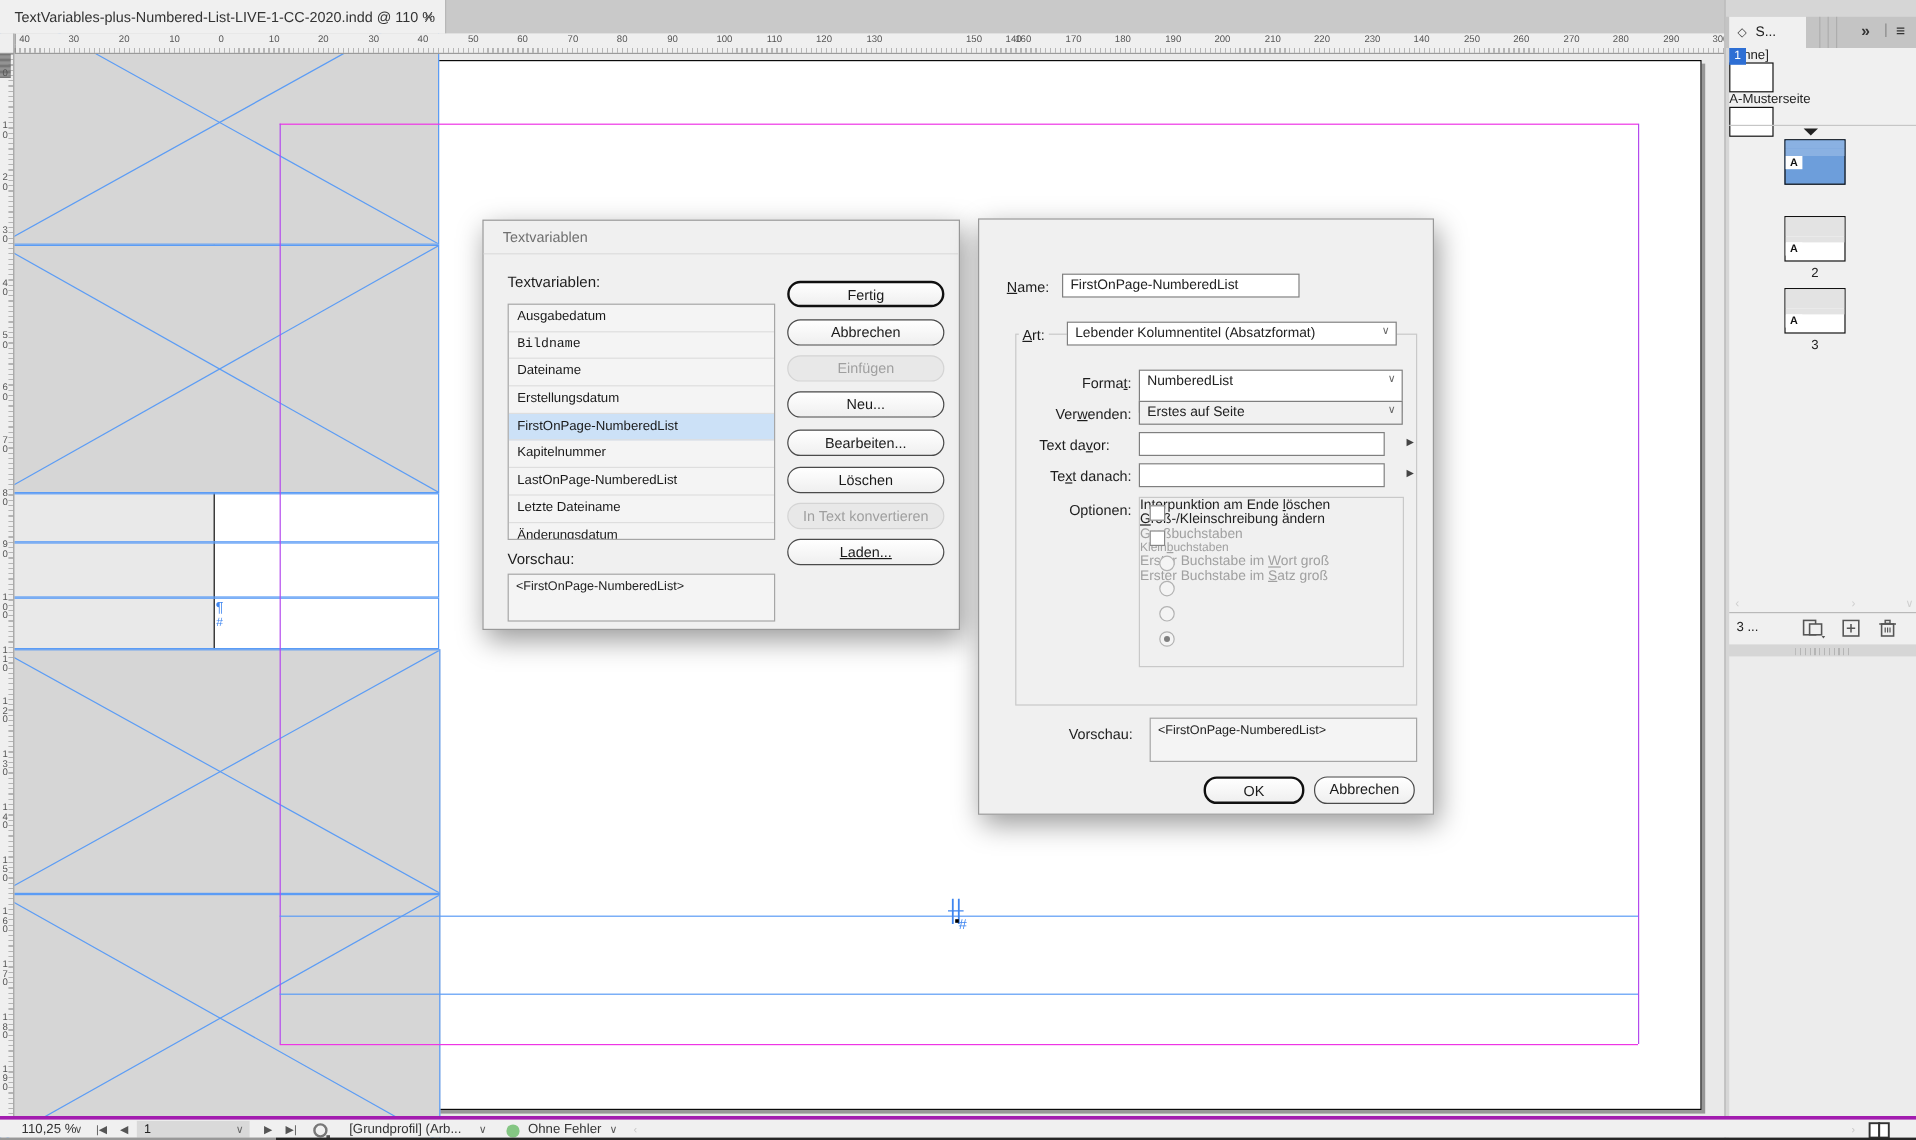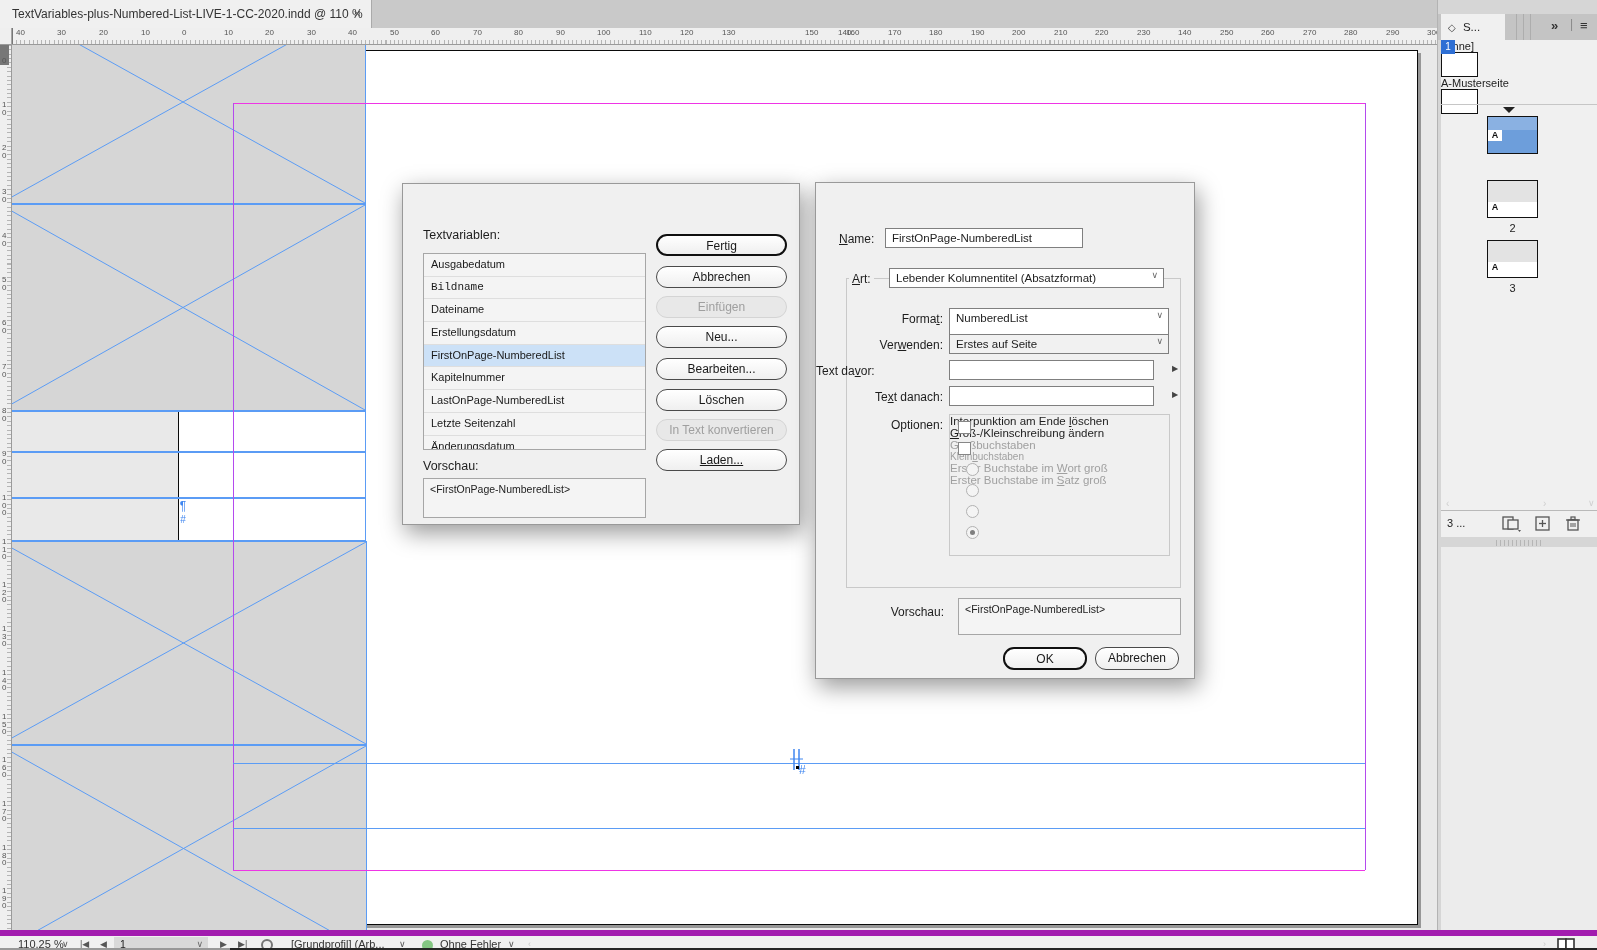--- a/index.html
+++ b/index.html
@@ -43,21 +43,21 @@
   
   #panel{left:1437px;top:0;width:160px;height:950px;background:#d6d6d6;border-left:1px solid #b3b3b3;box-sizing:border-box;z-index:15}
   #panel-header{position:absolute;left:0;top:14px;width:160px;height:26px;background:#c4c4c4}
   #panel-tab{position:absolute;left:3px;top:0;width:64px;height:26px;background:#f0f0f0;font-size:11.5px;color:#222;line-height:26px}
   #panel-body{position:absolute;left:3px;top:40px;width:157px;height:470px;background:#f0f0f0}
   #panel-below{position:absolute;left:3px;top:547px;width:157px;height:403px;background:#ececec}
   #panel-footer{position:absolute;left:3px;top:510px;width:157px;height:27px;background:#f0f0f0;border-top:1px solid #b9b9b9;box-sizing:border-box}
   .pthumb{position:absolute;width:51px;height:38px;border:1px solid #111;box-sizing:border-box;background:#fff}
   .pnum{position:absolute;width:51px;text-align:center;font-size:11px;color:#222}
   
-  #statusbar{left:0;top:930px;width:1597px;height:18px;background:#f0f0f0;border-top:6px solid #a21caf;box-sizing:border-box;z-index:20}
+  #statusbar{left:0;top:930px;width:1597px;height:18px;background:#f0f0f0;border-top:3px solid #a21caf;box-sizing:border-box;z-index:20}
   #statusbar .t{position:absolute;top:2px;font-size:11px;color:#333;white-space:nowrap}
   #statusbar .ic{position:absolute;top:3px;font-size:9px;color:#555}
   #strip-l{left:0;top:948px;width:230px;height:2px;background:#989898;z-index:21}
   #strip-r{left:230px;top:948px;width:1367px;height:2px;background:#262626;z-index:21}
 </style>
 </head>
 <body>
 
 <div id="tabbar" class="abs">
   <div id="doc-tab" class="abs">
@@ -221,30 +221,33 @@
     </div>
     <div style="left: 616px; top: 397px; width: 367px; height: 207px; background: rgb(214, 214, 214); border: 1px solid rgb(91, 156, 245); box-sizing: border-box;">
       <svg width="100%" height="100%" style="display:block">
         <line x1="0" y1="0" x2="100%" y2="100%" stroke="#5b9cf5"></line>
         <line x1="0" y1="100%" x2="100%" y2="0" stroke="#5b9cf5"></line>
       </svg>
     </div>
   </div>
 
 <div class="dialog" id="dlg1" style="left:402px;top:183px;width:398px;height:342px">
+  <div class="dlg-title">
+    <span>Textvariablen</span>
+  </div>
   <div class="flabel" style="left:20px;top:44px;font-size:12.5px">Textvariablen:</div>
   <div id="tv-list" style="position:absolute;left:20px;top:69px;width:223px;height:197px;background:#f4f4f4;border:1px solid #a6a6a6;box-sizing:border-box;overflow:hidden">
       <div style="height: 21.7px; line-height: 21.7px; padding-left: 7px; border-bottom: 1px solid rgb(222, 222, 222); font-size: 11px; color: rgb(26, 26, 26);">Ausgabedatum</div>
       <div style="height: 21.7px; line-height: 21.7px; padding-left: 7px; border-bottom: 1px solid rgb(222, 222, 222); font-size: 11px; color: rgb(26, 26, 26); font-family: Liberation Mono, monospace;">Bildname</div>
       <div style="height: 21.7px; line-height: 21.7px; padding-left: 7px; border-bottom: 1px solid rgb(222, 222, 222); font-size: 11px; color: rgb(26, 26, 26);">Dateiname</div>
       <div style="height: 21.7px; line-height: 21.7px; padding-left: 7px; border-bottom: 1px solid rgb(222, 222, 222); font-size: 11px; color: rgb(26, 26, 26);">Erstellungsdatum</div>
       <div style="height: 21.7px; line-height: 21.7px; padding-left: 7px; border-bottom: 1px solid rgb(222, 222, 222); font-size: 11px; color: rgb(26, 26, 26); background: rgb(204, 225, 247);">FirstOnPage-NumberedList</div>
       <div style="height: 21.7px; line-height: 21.7px; padding-left: 7px; border-bottom: 1px solid rgb(222, 222, 222); font-size: 11px; color: rgb(26, 26, 26);">Kapitelnummer</div>
       <div style="height: 21.7px; line-height: 21.7px; padding-left: 7px; border-bottom: 1px solid rgb(222, 222, 222); font-size: 11px; color: rgb(26, 26, 26);">LastOnPage-NumberedList</div>
-      <div style="height: 21.7px; line-height: 21.7px; padding-left: 7px; border-bottom: 1px solid rgb(222, 222, 222); font-size: 11px; color: rgb(26, 26, 26);">Letzte Seitenzahl</div>
+      <div style="height: 21.7px; line-height: 21.7px; padding-left: 7px; border-bottom: 1px solid rgb(222, 222, 222); font-size: 11px; color: rgb(26, 26, 26);">Letzte Dateiname</div>
       <div style="height: 21.7px; line-height: 21.7px; padding-left: 7px; border-bottom: 1px solid rgb(222, 222, 222); font-size: 11px; color: rgb(26, 26, 26);">Änderungsdatum</div>
     </div>
   <div class="flabel" style="left:20px;top:275px;font-size:12.5px">Vorschau:</div>
   <div style="position:absolute;left:20px;top:294px;width:223px;height:40px;background:#f4f4f4;border:1px solid #a6a6a6;box-sizing:border-box">
     <span style="position:absolute;left:6px;top:4px;font-size:10.5px;color:#222">&lt;FirstOnPage-NumberedList&gt;</span>
   </div>
   <div id="tv-buttons" style="position:absolute;left:0;top:0;width:398px;height:342px;pointer-events:none">
       <div class="btn default" style="left: 253px; top: 50px; width: 131px; height: 22px; pointer-events: auto;">Fertig</div>
       <div class="btn" style="left: 253px; top: 82px; width: 131px; height: 22px; pointer-events: auto; line-height: 20px;">Abbrechen</div>
       <div class="btn disabled" style="left: 253px; top: 112px; width: 131px; height: 22px; pointer-events: auto; line-height: 20px;">Einfügen</div>
@@ -274,21 +277,21 @@
     <span class="val">NumberedList</span>
     <span class="chev">∨</span>
   </div>
 
   <div class="flabel" style="left:0;top:155px;width:127px;text-align:right;font-size:12px">Ver<u>w</u>enden:</div>
   <div class="field" style="left:133px;top:151px;width:220px;height:20px;background:#f1f1f1">
     <span class="val">Erstes auf Seite</span>
     <span class="chev">∨</span>
   </div>
 
-  <div class="flabel" style="left:0;top:181px;width:127px;text-align:left;font-size:12px">Text da<u>v</u>or:</div>
+  <div class="flabel" style="left:16px;top:181px;width:127px;text-align:center;font-size:12px">Text da<u>v</u>or:</div>
   <div class="field" style="left:133px;top:177px;width:205px;height:20px"></div>
   <span style="position:absolute;left:356px;top:181px;font-size:8px;color:#444">▶</span>
 
   <div class="flabel" style="left:0;top:207px;width:127px;text-align:right;font-size:12px">Te<u>x</u>t danach:</div>
   <div class="field" style="left:133px;top:203px;width:205px;height:20px"></div>
   <span style="position:absolute;left:356px;top:207px;font-size:8px;color:#444">▶</span>
 
   <div class="flabel" style="left:0;top:235px;width:127px;text-align:right;font-size:12px">Optionen:</div>
   <div id="opt-box" style="position:absolute;left:133px;top:231px;width:221px;height:142px;border:1px solid #c9c9c9;box-sizing:border-box">
       <div class="cbx" style="left: 8px; top: 6px;"></div>

